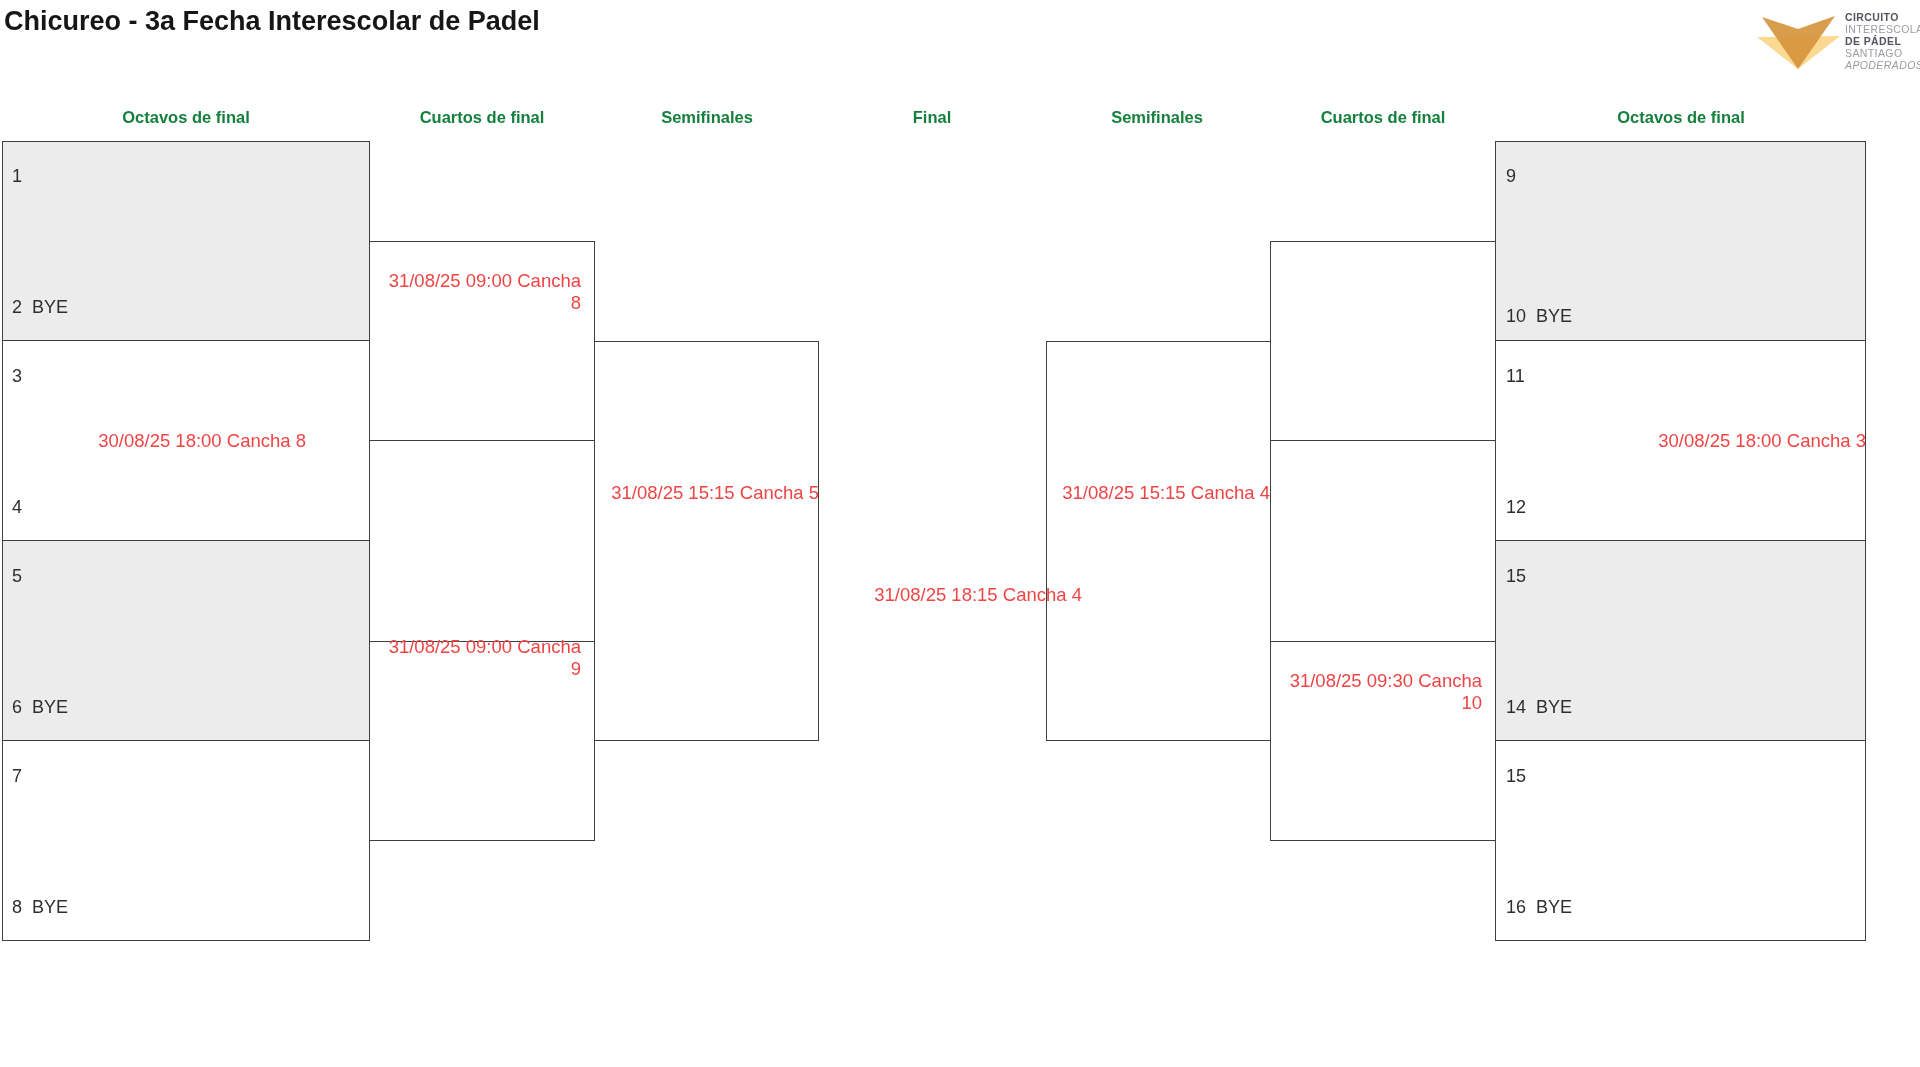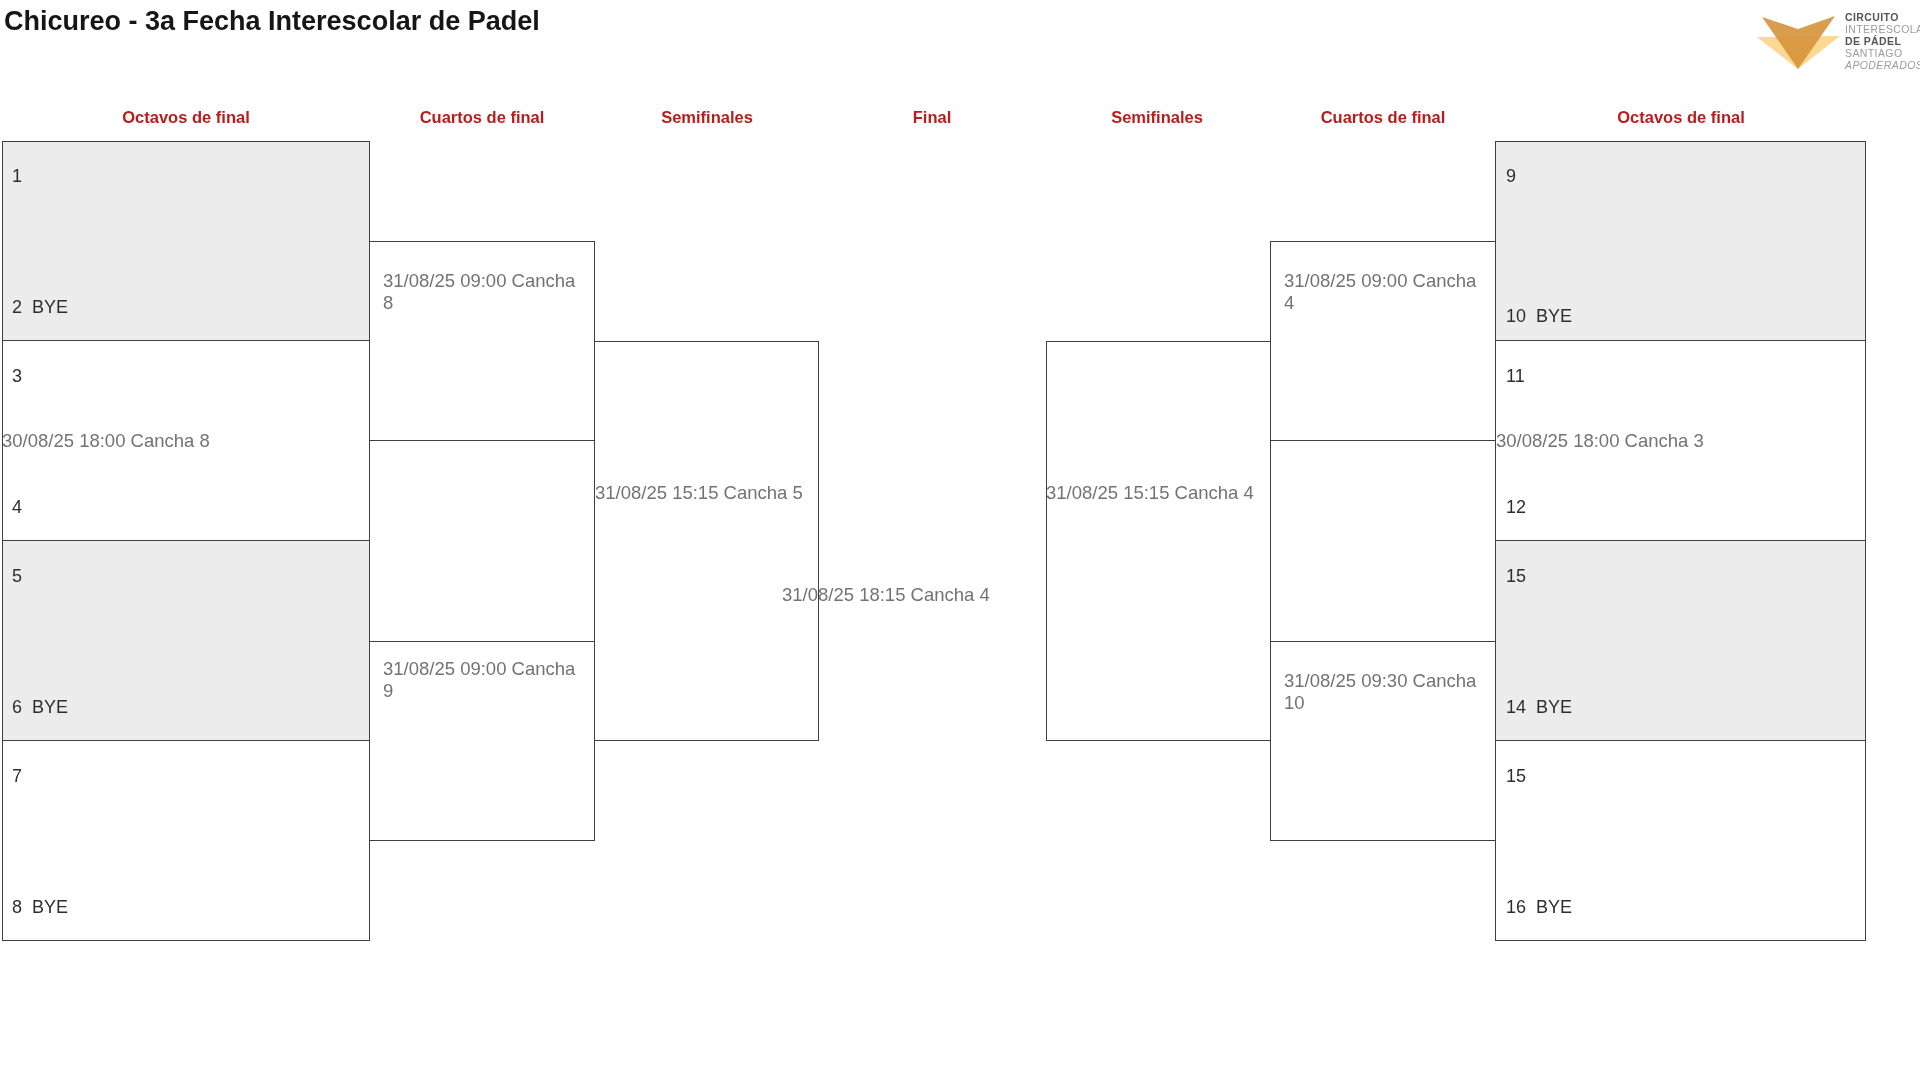--- a/index.html
+++ b/index.html
@@ -1,25 +1,25 @@
 <!DOCTYPE html>
 <html><head>
 <meta charset="utf-8">
 <style>
   html,body{margin:0;padding:0;background:#ffffff;}
   .canvas{
     position:relative;width:1920px;height:1067px;background:#ffffff;overflow:hidden;
     font-family:"Liberation Sans",sans-serif;color:#2e2e2e;
   }
   .title{position:absolute;left:4px;top:6px;font-size:27px;line-height:30px;font-weight:700;color:#161616;}
-  .col-header{position:absolute;top:108px;width:240px;text-align:center;font-size:16.5px;font-weight:700;color:#b91c1c;}
+  .col-header{position:absolute;top:108px;width:240px;text-align:center;font-size:16.5px;font-weight:700;color:#15803d;}
   .box{position:absolute;border:1px solid #3f3f3f;box-sizing:border-box;background:transparent;}
   .box.shaded{background:#ececec;}
   .seat{position:absolute;height:24px;display:flex;align-items:center;gap:10px;font-size:18px;color:#2e2e2e;}
-  .match-note{position:absolute;text-align:left;font-size:18.5px;line-height:22px;color:#737373;}
+  .match-note{position:absolute;text-align:right;font-size:18.5px;line-height:22px;color:#ef4444;}
   .logo-mark{position:absolute;left:1757px;top:16px;}
   .logo-text{position:absolute;left:1845px;top:11px;font-size:10.5px;line-height:12px;letter-spacing:0.4px;color:#9a9aa0;}
   .logo-text .dark{color:#54545e;font-weight:700;}
   .logo-text .it{font-style:italic;}
 </style>
 </head>
 <body>
 
 <div class="canvas">
 
@@ -121,22 +121,21 @@
     </div>
   <div class="seat" style="left:1506px;top:895px">
       <span>16</span>
       <span>BYE</span>
     </div>
 
   <div class="match-note" style="left:2px;top:430px;width:304px">30/08/25 18:00 Cancha 8</div>
   <div class="match-note" style="left:1496px;top:430px;width:370px">30/08/25 18:00 Cancha 3</div>
 
   <div class="match-note" style="left:383px;top:270px;width:198px">31/08/25 09:00 Cancha 8</div>
-  <div class="match-note" style="left:383px;top:658px;width:198px">31/08/25 09:00 Cancha 9</div>
-  <div class="match-note" style="left:1284px;top:270px;width:198px">31/08/25 09:00 Cancha 4</div>
+  <div class="match-note" style="left:383px;top:636px;width:198px">31/08/25 09:00 Cancha 9</div>
   <div class="match-note" style="left:1284px;top:670px;width:198px">31/08/25 09:30 Cancha 10</div>
 
   <div class="match-note" style="left:595px;top:482px;width:224px">31/08/25 15:15 Cancha 5</div>
   <div class="match-note" style="left:1046px;top:482px;width:224px">31/08/25 15:15 Cancha 4</div>
 
   <div class="match-note" style="left:782px;top:584px;width:300px">31/08/25 18:15 Cancha 4</div>
 
 </div>
 
 </body></html>

